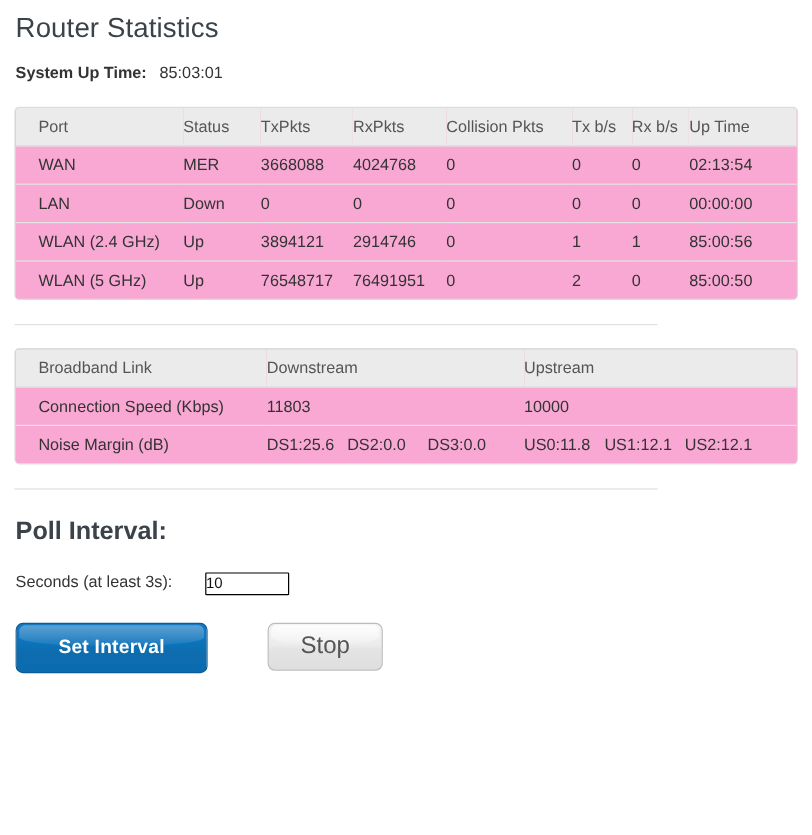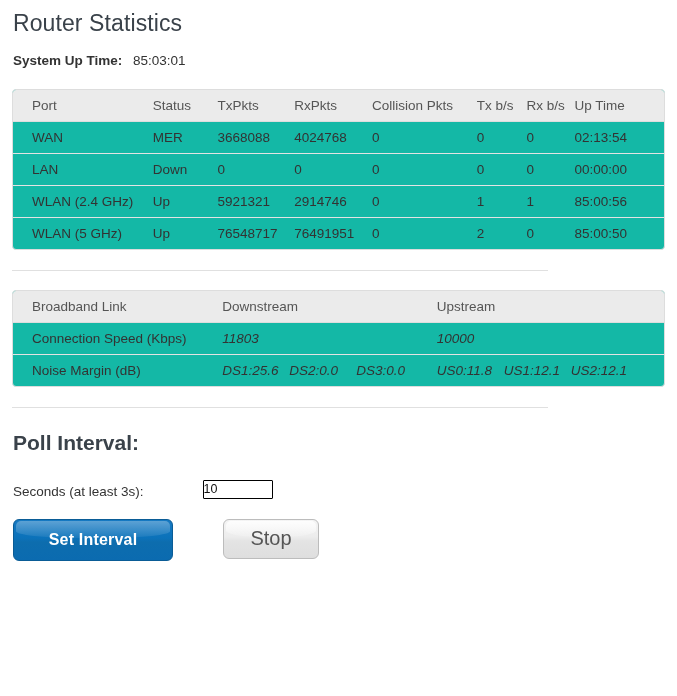--- a/index.html
+++ b/index.html
@@ -50,21 +50,21 @@
   }
   table.stats {
     width: 653px;
     border-collapse: separate;
     border-spacing: 0;
     font-size: 13.5px;
     color: #333;
     border: 1px solid #dddddd;
     border-radius: 4px;
     overflow: hidden;
-    background: #14b8a6;
+    background: #f9a8d4;
   }
   table.stats thead th {
     background: #ebebeb;
     font-weight: normal;
     color: #555;
     text-align: left;
     padding: 8px 5px 8px 0;
     border-bottom: 1px solid #dddddd;
     white-space: nowrap;
   }
@@ -89,21 +89,21 @@
   .t1 col.c-coll     { width: 105px; }
   .t1 col.c-txbs     { width: 50px;  }
   .t1 col.c-rxbs     { width: 48px;  }
   .t1 col.c-uptime   { width: 90px;  }
   
   .t2 col.c-link     { width: 210px; }
   .t2 col.c-down     { width: 215px; }
   .t2 col.c-up       { width: 228px; }
 
   .t2 .dsgroup span { display:inline-block; }
-  .t2 .dsgroup span.v { width: 67px; font-style: italic; }
+  .t2 .dsgroup span.v { width: 67px; }
   .t2 .dsgroup span.v:last-child { width: auto; }
   hr.sep {
     border: none;
     border-top: 1px solid #e0e0e0;
     margin: 0 12px;
     height: 0;
   }
   .gap-a { height: 20px; }
   .gap-b { height: 20px; }
   .gap-c { height: 19px; }
@@ -114,23 +114,22 @@
     font-size: 21px;
     font-weight: 700;
     color: #3a424a;
     margin: 0;
     padding: 0 0 0 13px;
     line-height: 1.2;
   }
   .poll-row {
     padding: 0 0 0 13px;
     display: flex;
-    align-items: flex-end;
+    align-items: flex-start;
     height: 22px;
-    gap: 32px;
   }
   .poll-label {
     font-size: 13.5px;
     color: #333;
   }
   input.interval {
     font-family: "Liberation Sans", sans-serif;
     font-size: 12.5px;
     color: #111;
     width: 68px;
@@ -249,21 +248,21 @@
           <td>0</td>
           <td>0</td>
           <td>0</td>
           <td>0</td>
           <td>0</td>
           <td>00:00:00</td>
         </tr>
         <tr>
           <td>WLAN (2.4 GHz)</td>
           <td>Up</td>
-          <td>5921321</td>
+          <td>3894121</td>
           <td>2914746</td>
           <td>0</td>
           <td>1</td>
           <td>1</td>
           <td>85:00:56</td>
         </tr>
         <tr>
           <td>WLAN (5 GHz)</td>
           <td>Up</td>
           <td>76548717</td>

